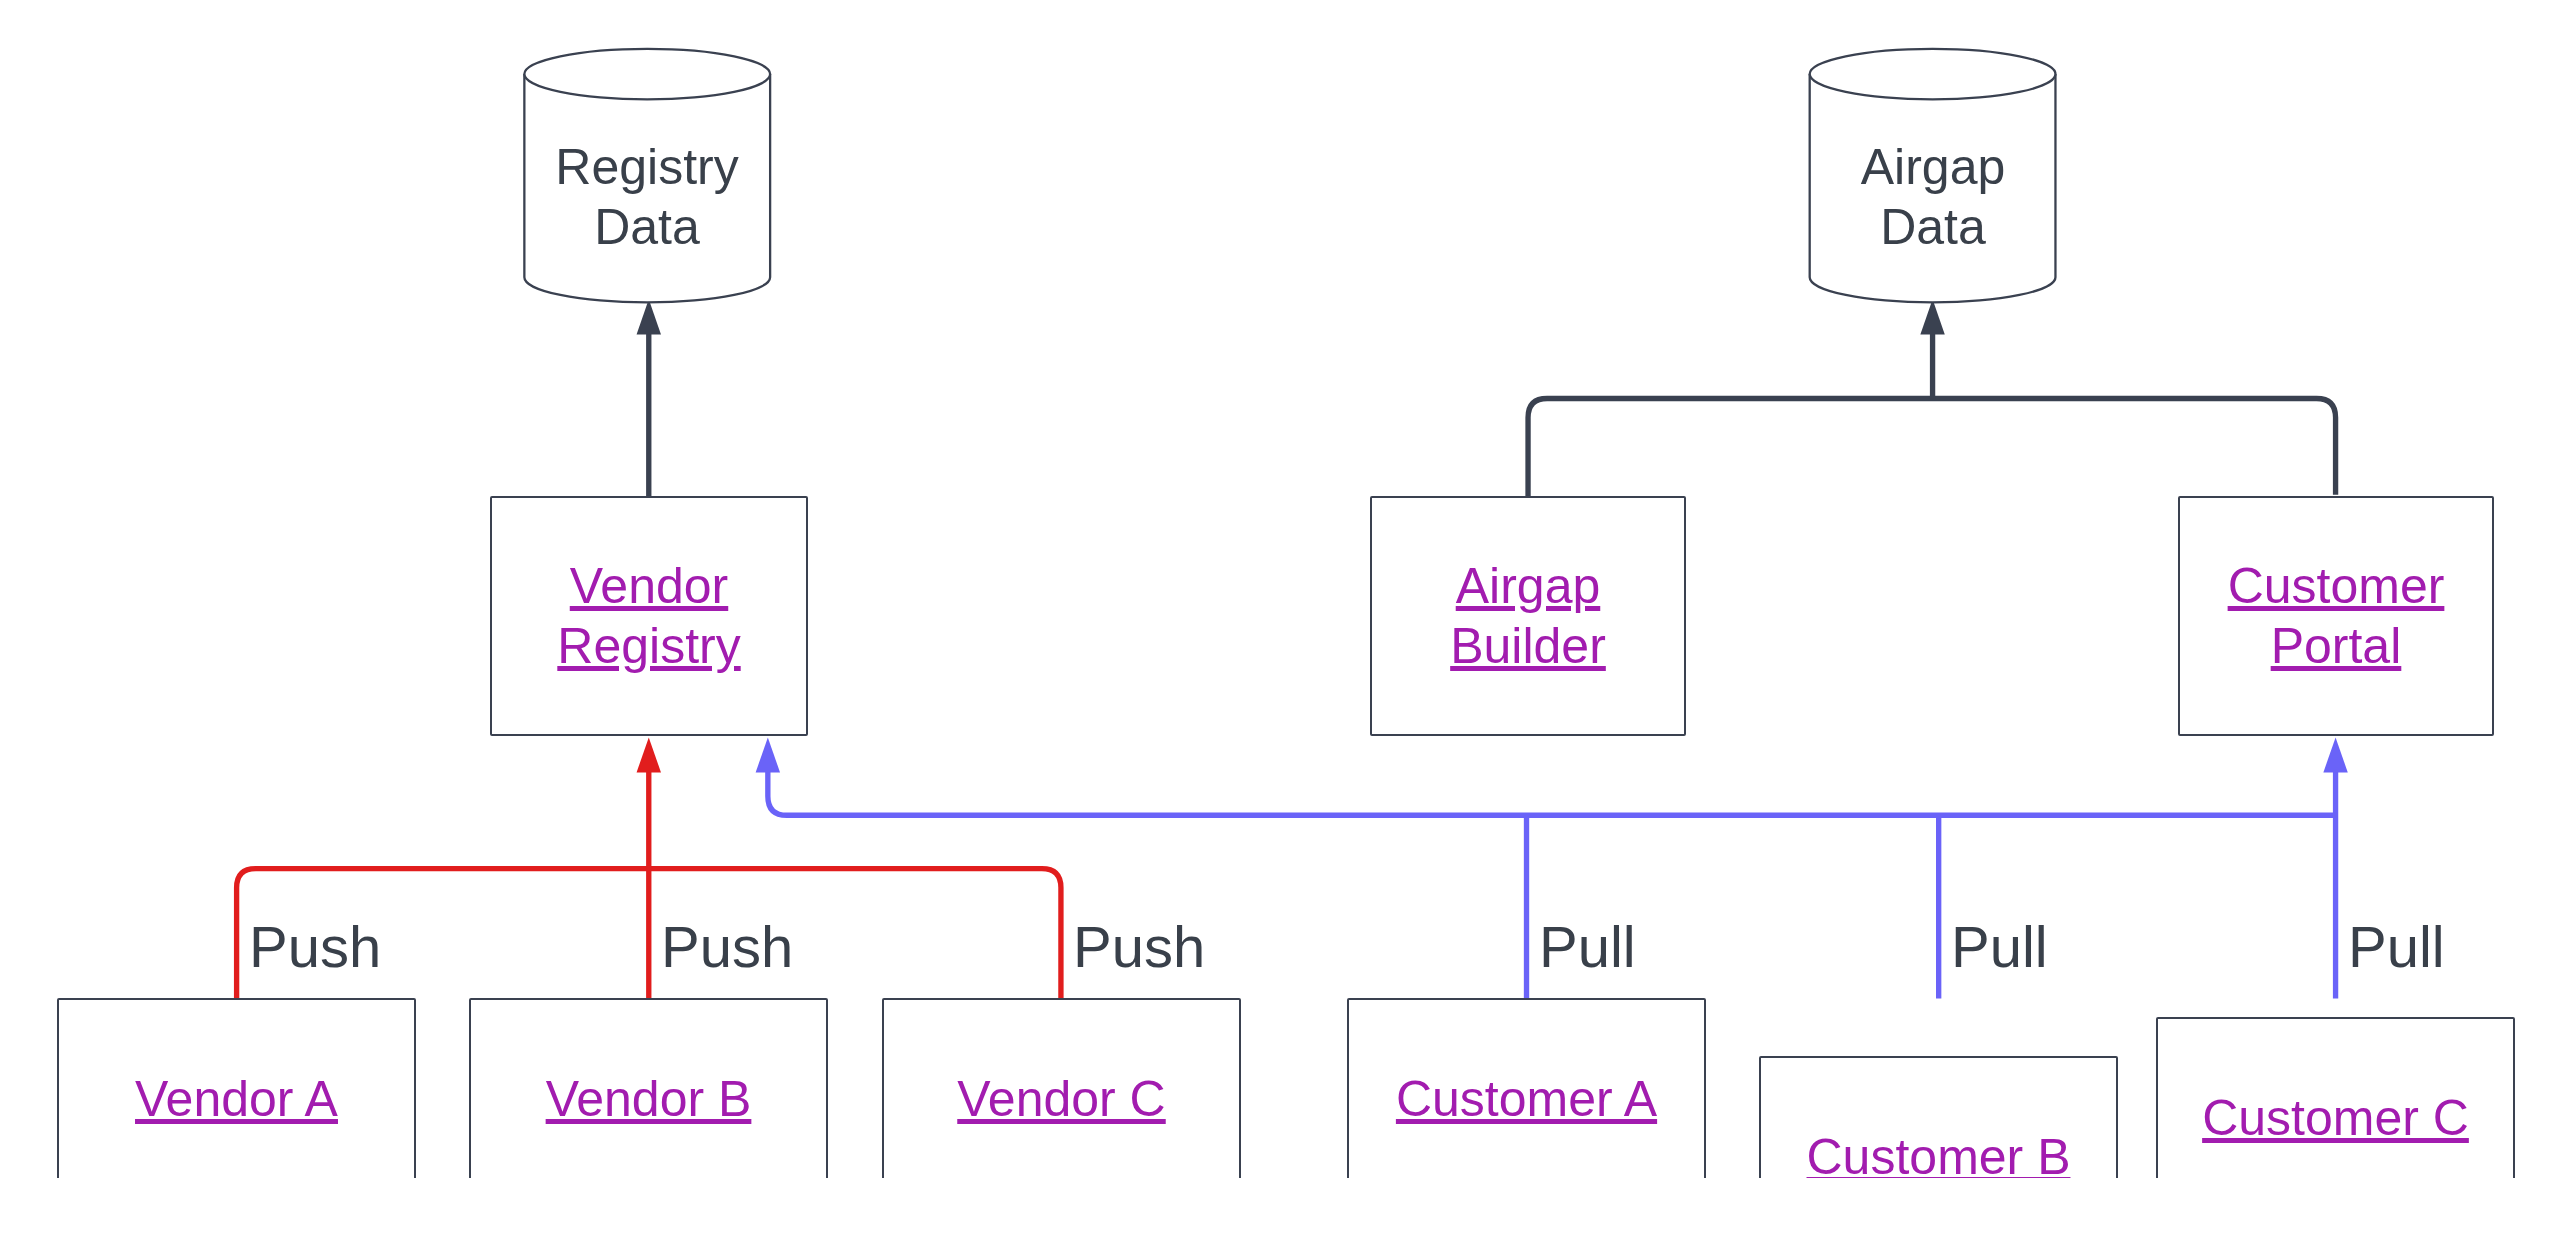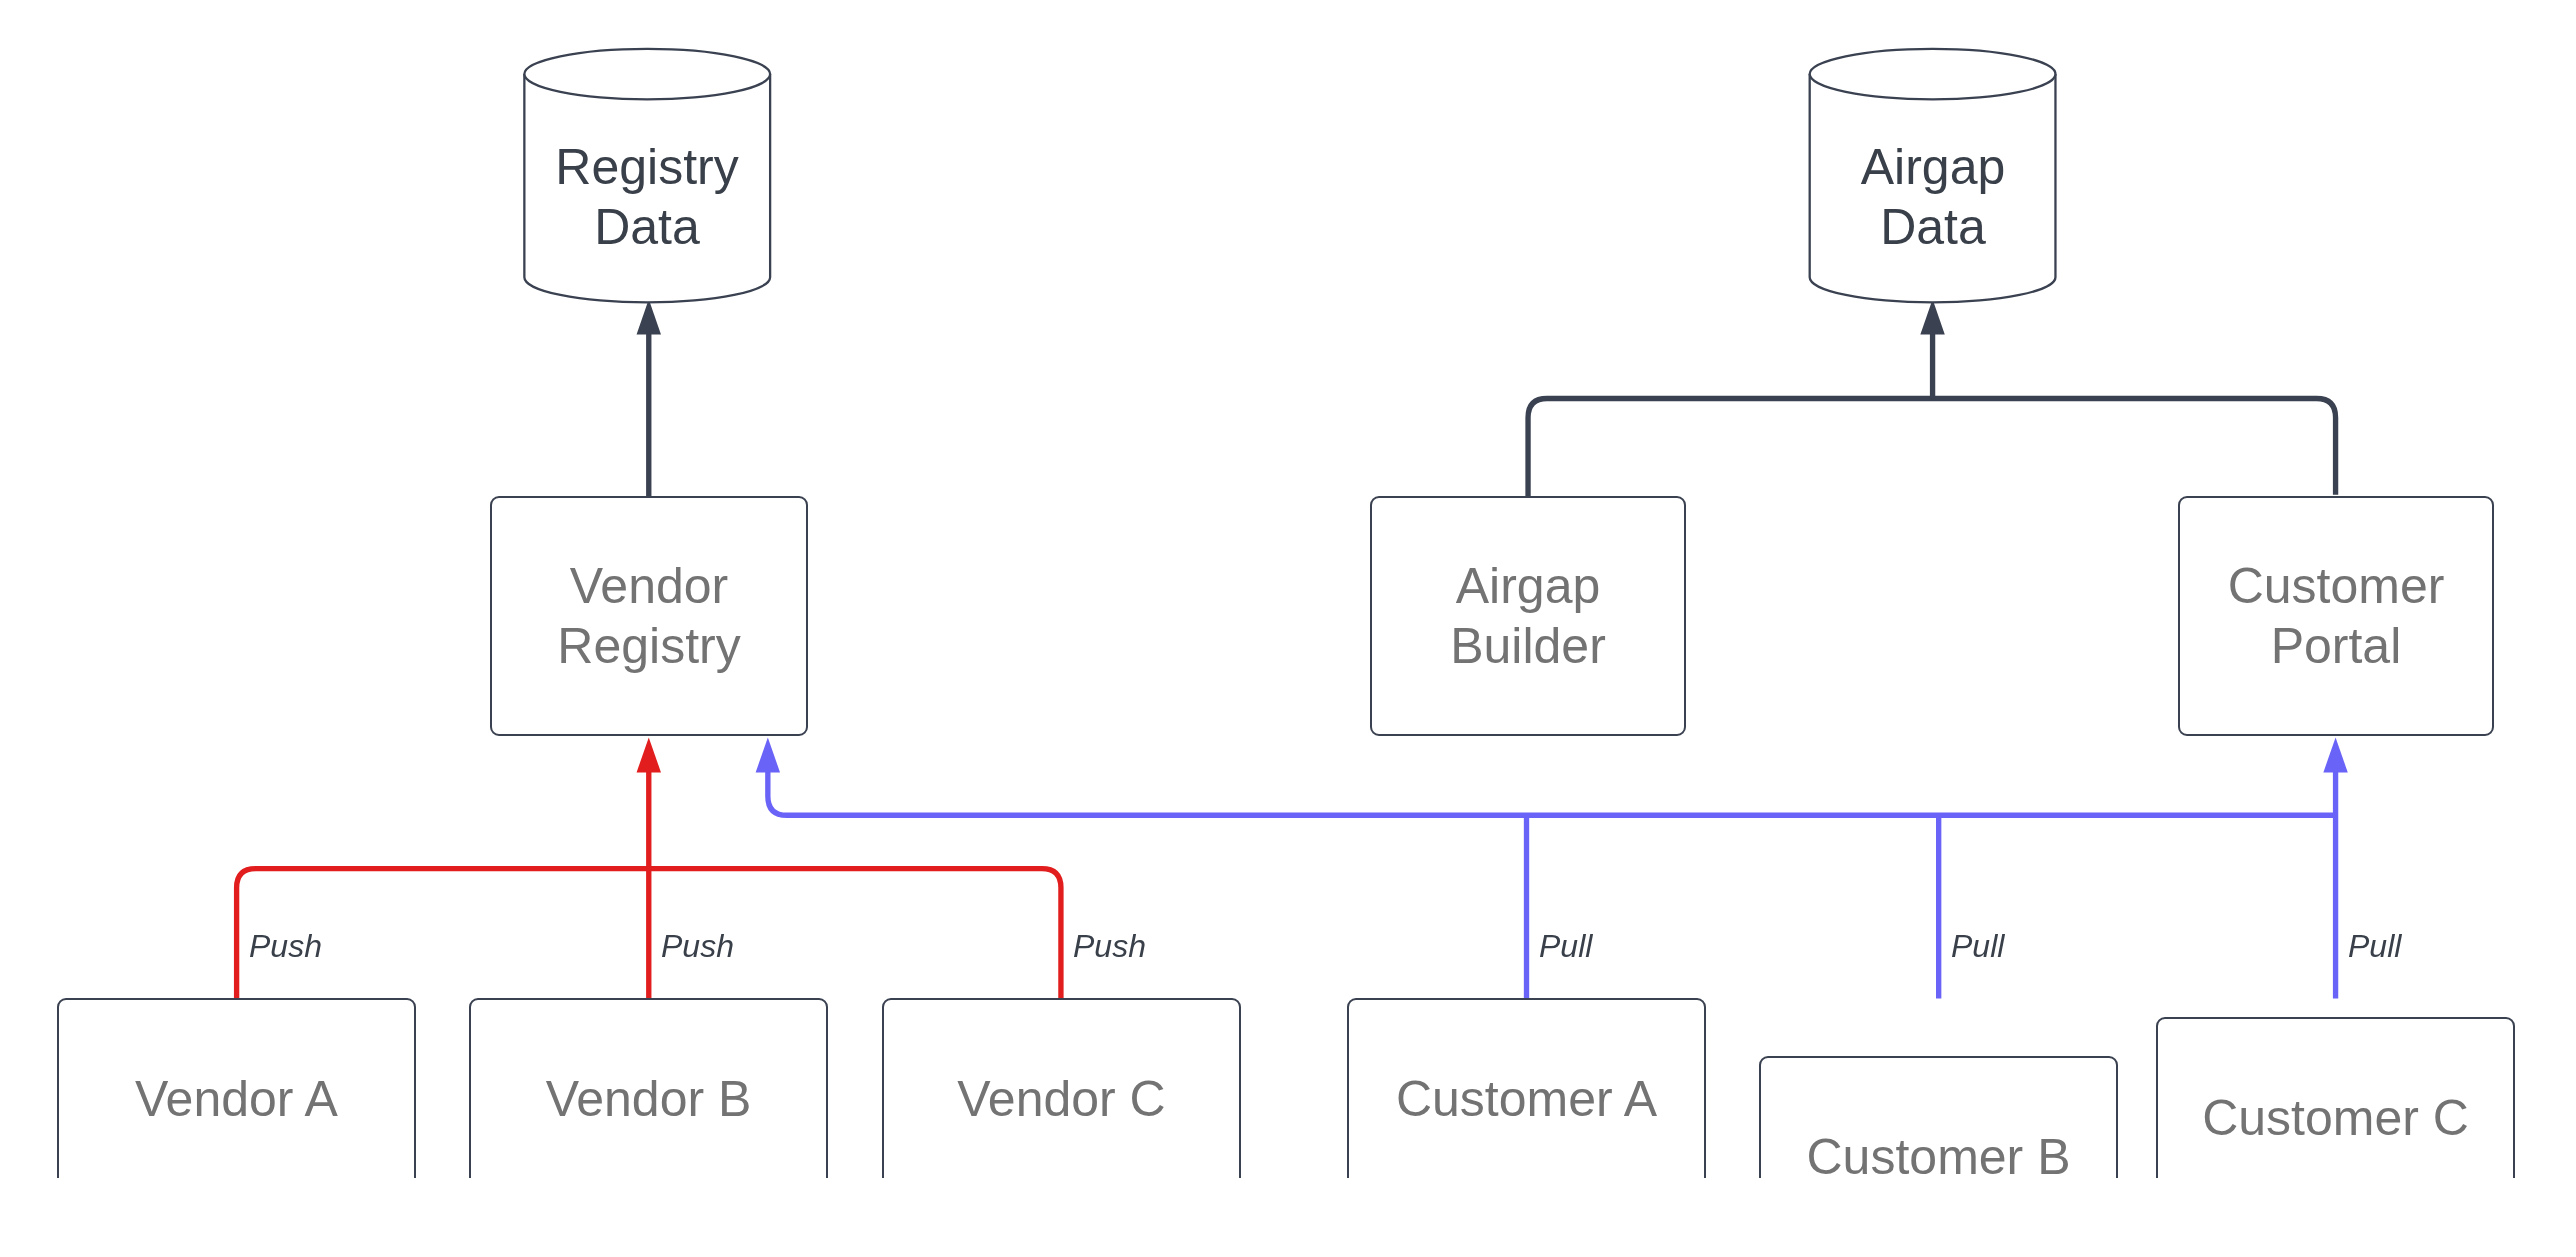--- a/index.html
+++ b/index.html
@@ -33,49 +33,49 @@
   .cyl {
     fill: #ffffff;
     stroke: #3a4150;
     stroke-width: 3;
   }
   .node {
     position: absolute;
     box-sizing: border-box;
     background: #ffffff;
     border: 2.3px solid #3a4150;
-    border-radius: 9px;
+    border-radius: 2px;
     display: flex;
     align-items: center;
     justify-content: center;
     text-align: center;
-    color: #737373;
+    color: #a21caf;
     font-size: 50px;
     line-height: 60px;
     white-space: pre-line;
+    text-decoration: underline;
   }
   .cyl-label {
     position: absolute;
     display: flex;
     align-items: center;
     justify-content: center;
     text-align: center;
     color: #39404a;
     font-size: 50px;
     line-height: 60px;
     white-space: pre-line;
   }
   .edge-label {
     position: absolute;
     transform: translateY(-50%);
     color: #39404a;
-    font-size: 32px;
+    font-size: 58px;
     line-height: 47px;
     white-space: nowrap;
-    font-style: italic;
   }
 </style>
 </head>
 <body>
 
 <div class="canvas">
 
   <svg class="edge-layer" width="2576" height="1258" viewBox="0 0 3375 1648">
 
     <path class="edge edge-dark" d="M850 650 V436"></path>

